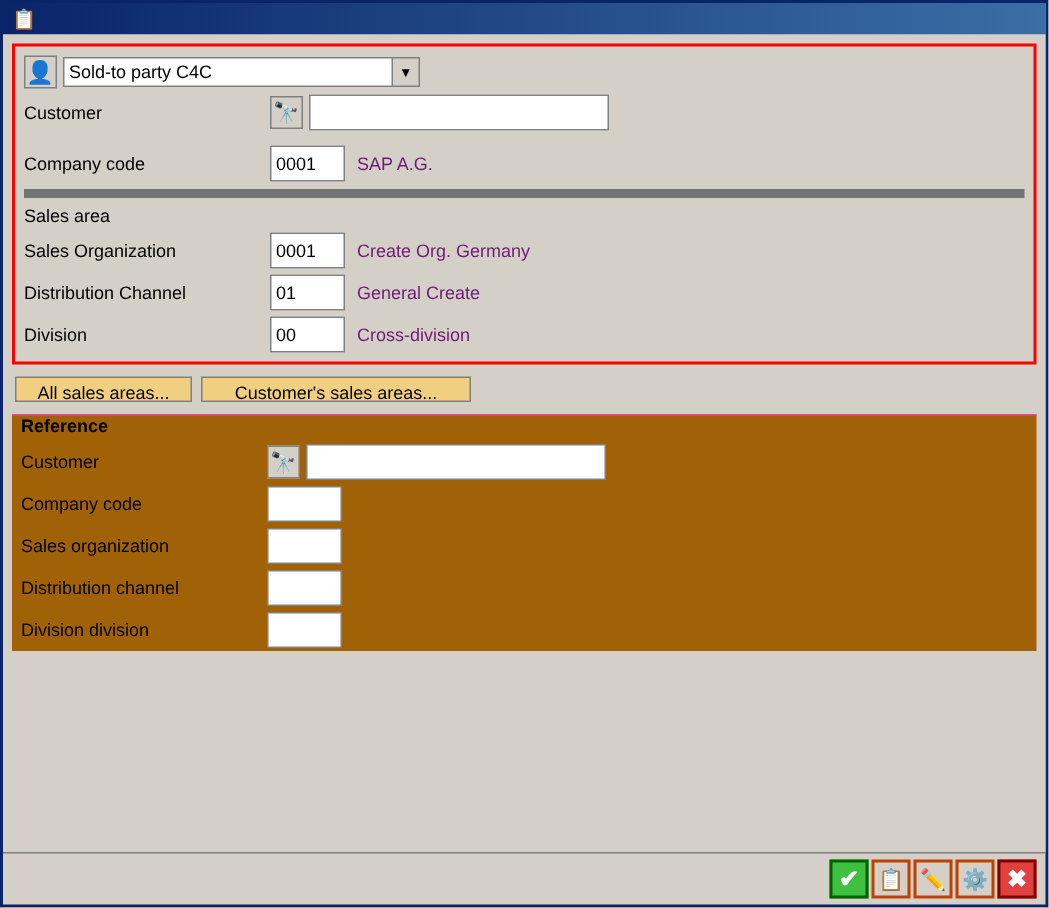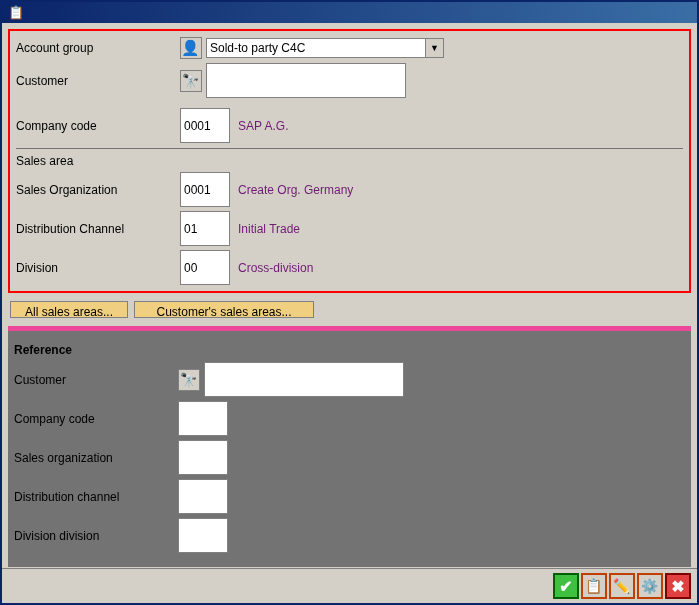--- a/index.html
+++ b/index.html
@@ -61,21 +61,21 @@
       border: 1px solid #808080;
       display: flex;
       align-items: center;
       justify-content: center;
       cursor: pointer;
       flex-shrink: 0;
     }
     .form-input {
       border: 1px solid #808080;
       background: white;
-      height: 35px;
+      height: 24px;
       padding: 1px 3px;
       font-size: 12px;
       outline: none;
     }
     .form-input-wide {
       width: 200px;
     }
     .form-input-small {
       width: 50px;
     }
@@ -106,42 +106,42 @@
       justify-content: center;
       cursor: pointer;
       font-size: 9px;
     }
     .section-header {
       color: #000;
       font-weight: normal;
       padding: 2px 0;
     }
     .sales-area-section {
-      border-top: 1px solid #737373;
+      border-top: 6px solid #737373;
       margin-top: 3px;
       padding-top: 3px;
     }
     .button-row {
       display: flex;
       align-items: center;
       gap: 6px;
       padding: 4px 2px;
     }
     .action-btn {
       background: #f0d080;
       border: 1px solid #808080;
       padding: 3px 14px;
       cursor: pointer;
       font-size: 12px;
       height: 17px;
     }
     .reference-section {
-      background: #737373;
-      border-top: 5px solid #ec4899;
-      padding: 12px 6px;
+      background: #a16207;
+      border-top: 1px solid #ec4899;
+      padding: 0 6px;
     }
     .ref-section-label {
       font-weight: bold;
       color: #000;
       margin-bottom: 3px;
     }
     .spacer { flex: 1; }
     .toolbar-bottom {
       display: flex;
       justify-content: flex-end;
@@ -176,21 +176,20 @@
 
   <div class="title-bar">
     <span style="font-size:13px;">📋</span>
   </div>
 
   <div class="main-content">
 
     <div class="red-outlined-section">
 
       <div class="form-row">
-        <span class="form-label">Account group</span>
         <div class="icon-btn" title="Account group search">
           <span style="font-size:15px;">👤</span>
         </div>
         <div class="dropdown-input">
           <input class="dropdown-field" type="text" value="Sold-to party C4C" readonly="" style="">
           <div class="dropdown-arrow">▼</div>
         </div>
       </div>
 
       <div class="form-row">
@@ -214,21 +213,21 @@
 
         <div class="form-row">
           <span class="form-label">Sales Organization</span>
           <input class="form-input form-input-small" type="text" value="0001" style="">
           <span class="form-value-text">Create Org. Germany</span>
         </div>
 
         <div class="form-row">
           <span class="form-label">Distribution Channel</span>
           <input class="form-input form-input-small" type="text" value="01" style="">
-          <span class="form-value-text">Initial Trade</span>
+          <span class="form-value-text">General Create</span>
         </div>
 
         <div class="form-row">
           <span class="form-label">Division</span>
           <input class="form-input form-input-small" type="text" value="00" style="">
           <span class="form-value-text">Cross-division</span>
         </div>
       </div>
     </div>
 

